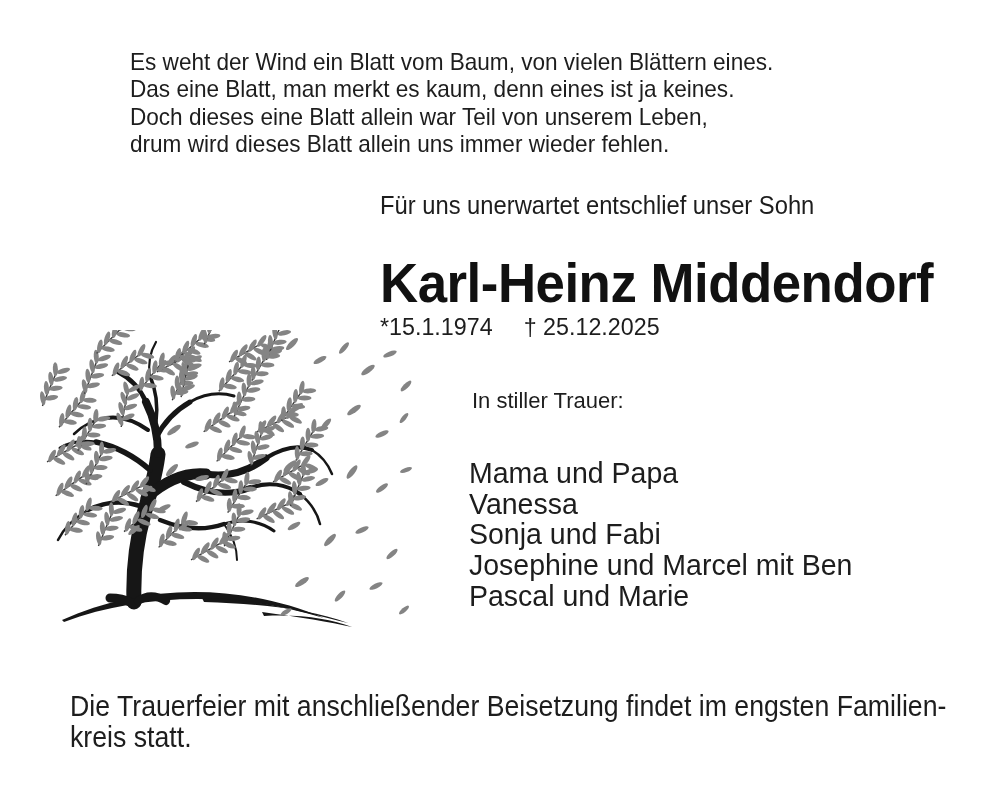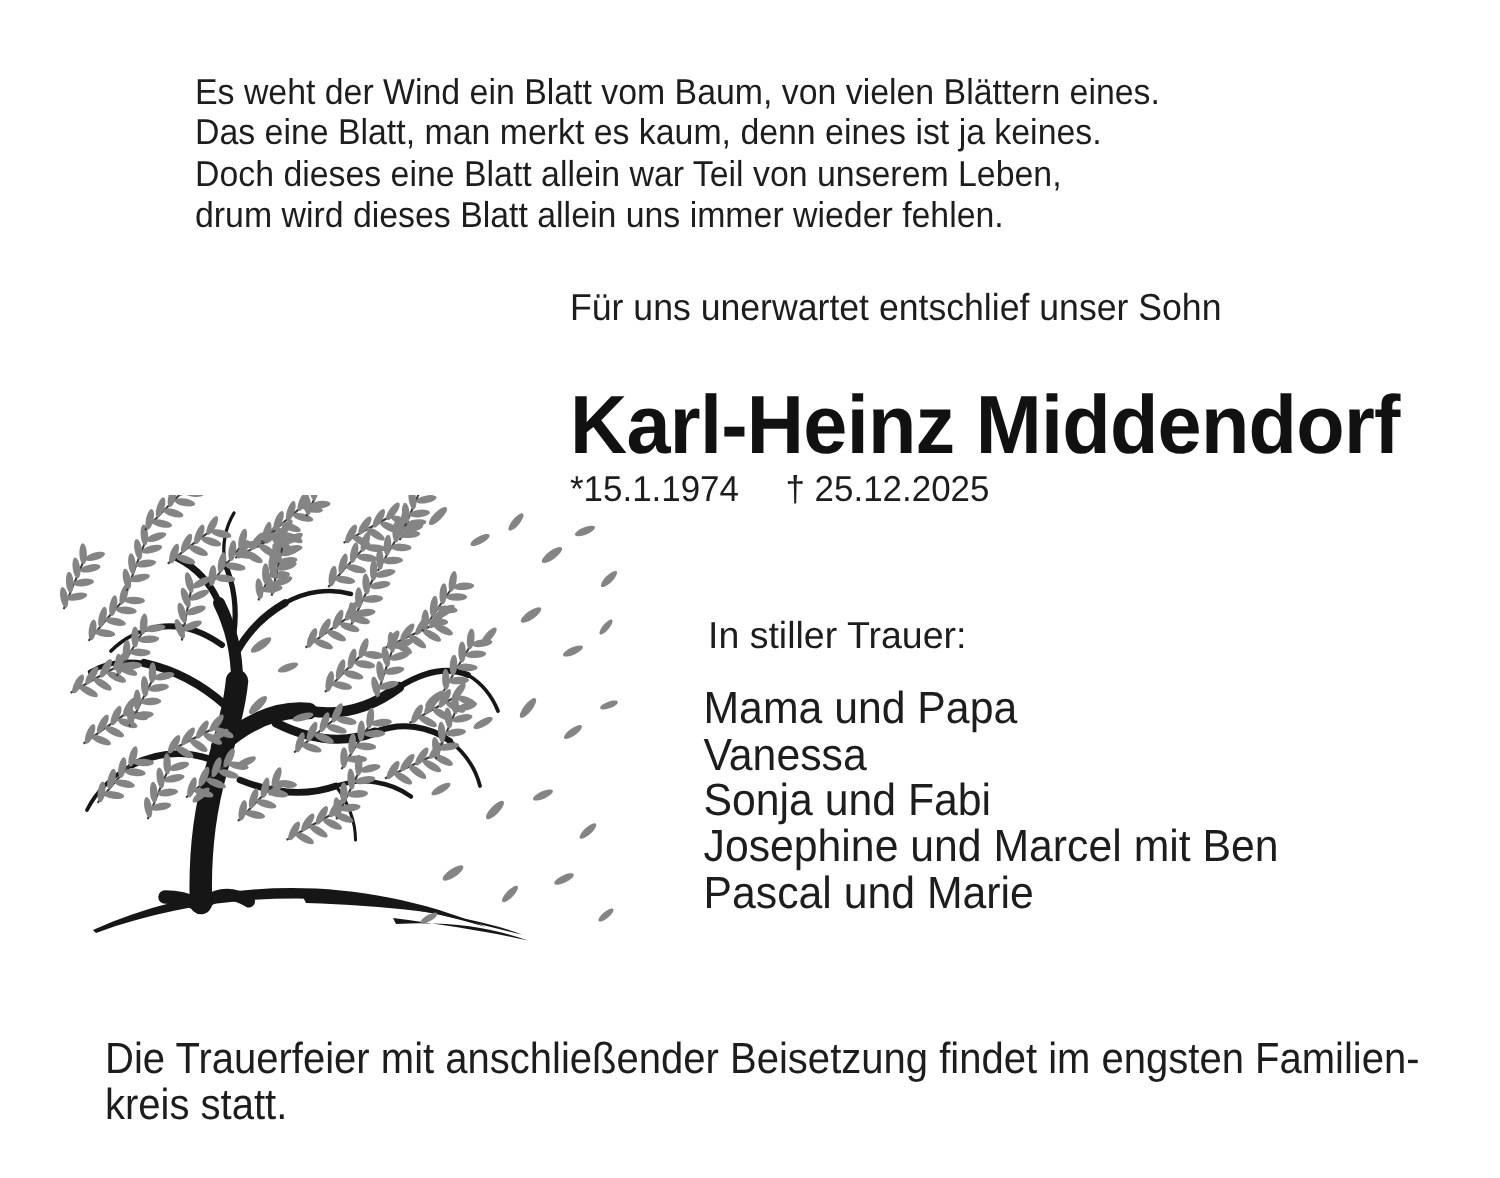--- a/index.html
+++ b/index.html
@@ -10,21 +10,21 @@
     margin-left:12px;
   }
   .txt { position:absolute; white-space:nowrap; transform-origin:left top; }
 
   .poem       { left:118px; top:48px;  font-size:24px; line-height:27.4px; transform:scaleX(0.94); }
   .intro      { left:368px; top:193px; font-size:25px; line-height:25px;  transform:scaleX(0.95); }
   .name       { left:368px; top:256px; font-size:55px; line-height:55px; font-weight:700;
                 letter-spacing:-0.5px; color:#111111; transform:scaleX(0.96); margin:0; }
   .dates      { left:368px; top:315px; font-size:24px; line-height:24.8px; transform:scaleX(0.97);
                 display:flex; gap:32px; }
-  .label      { left:460px; top:413px; font-size:25px; line-height:22px; }
+  .label      { left:460px; top:390px; font-size:22px; line-height:22px; }
   .mourners   { left:457px; top:458px; font-size:30px; line-height:30.7px; transform:scaleX(0.95); }
   .footer     { left:58px;  top:691px; font-size:29px; line-height:31px;  transform:scaleX(0.92); }
 
   .tree { position:absolute; left:22px; top:330px; width:390px; height:302px; }
 </style>
 </head>
 <body>
 
 <div class="page">
 

